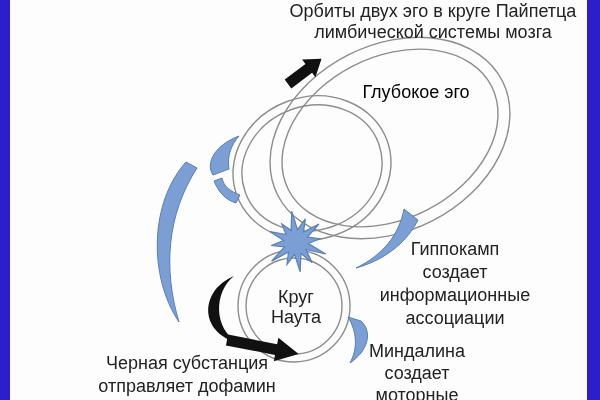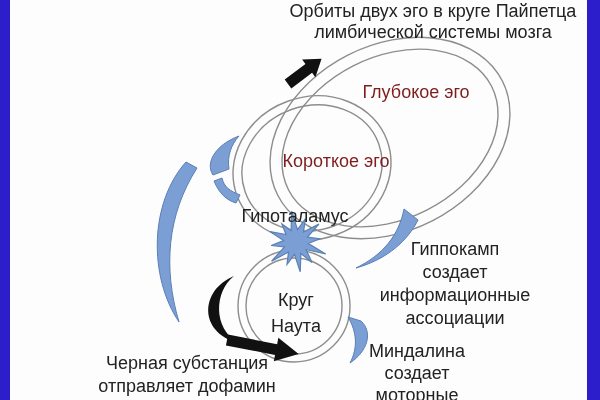--- a/index.html
+++ b/index.html
@@ -16,21 +16,21 @@
   #shapes{position:absolute;left:0;top:0;}
   .txt{
     position:absolute;
     text-align:center;
     white-space:pre-line;
     color:#222222;
     font-size:18px;
     line-height:23px;
     transform:translateX(-50%);
   }
-  .txt.red{color:#7f1d1d;}
+  .txt.red{color:#000000;}
   .txt.title{line-height:21px;}
   .ring{fill:none;stroke:#8d8d8d;stroke-width:1.4;}
 </style>
 </head>
 <body>
 
 <div id="stage">
 
   <div id="left-strip" class="edge-strip" style="background: rgb(44, 31, 203);"></div>
   <div id="right-strip" class="edge-strip" style="background: rgb(44, 31, 203);"></div>
@@ -83,20 +83,18 @@
 создает
 информационные
 ассоциации</div>
 
   <div class="txt" style="left:417px;top:340px;width:160px;line-height:22px;">Миндалина
 создает
 моторные</div>
 
   <div class="txt red" style="left:416px;top:81px;width:160px;">Глубокое эго</div>
 
-  <div class="txt red" style="left:336px;top:150px;width:160px;">Короткое эго</div>
 
-  <div class="txt" style="left:295px;top:205px;width:160px;">Гипоталамус</div>
 
-  <div class="txt" style="left:296px;top:287px;width:110px;line-height:26px;">Круг
+  <div class="txt" style="left:296px;top:287px;width:110px;line-height:20px;">Круг
 Наута</div>
 
 </div>
 
 </body></html>

